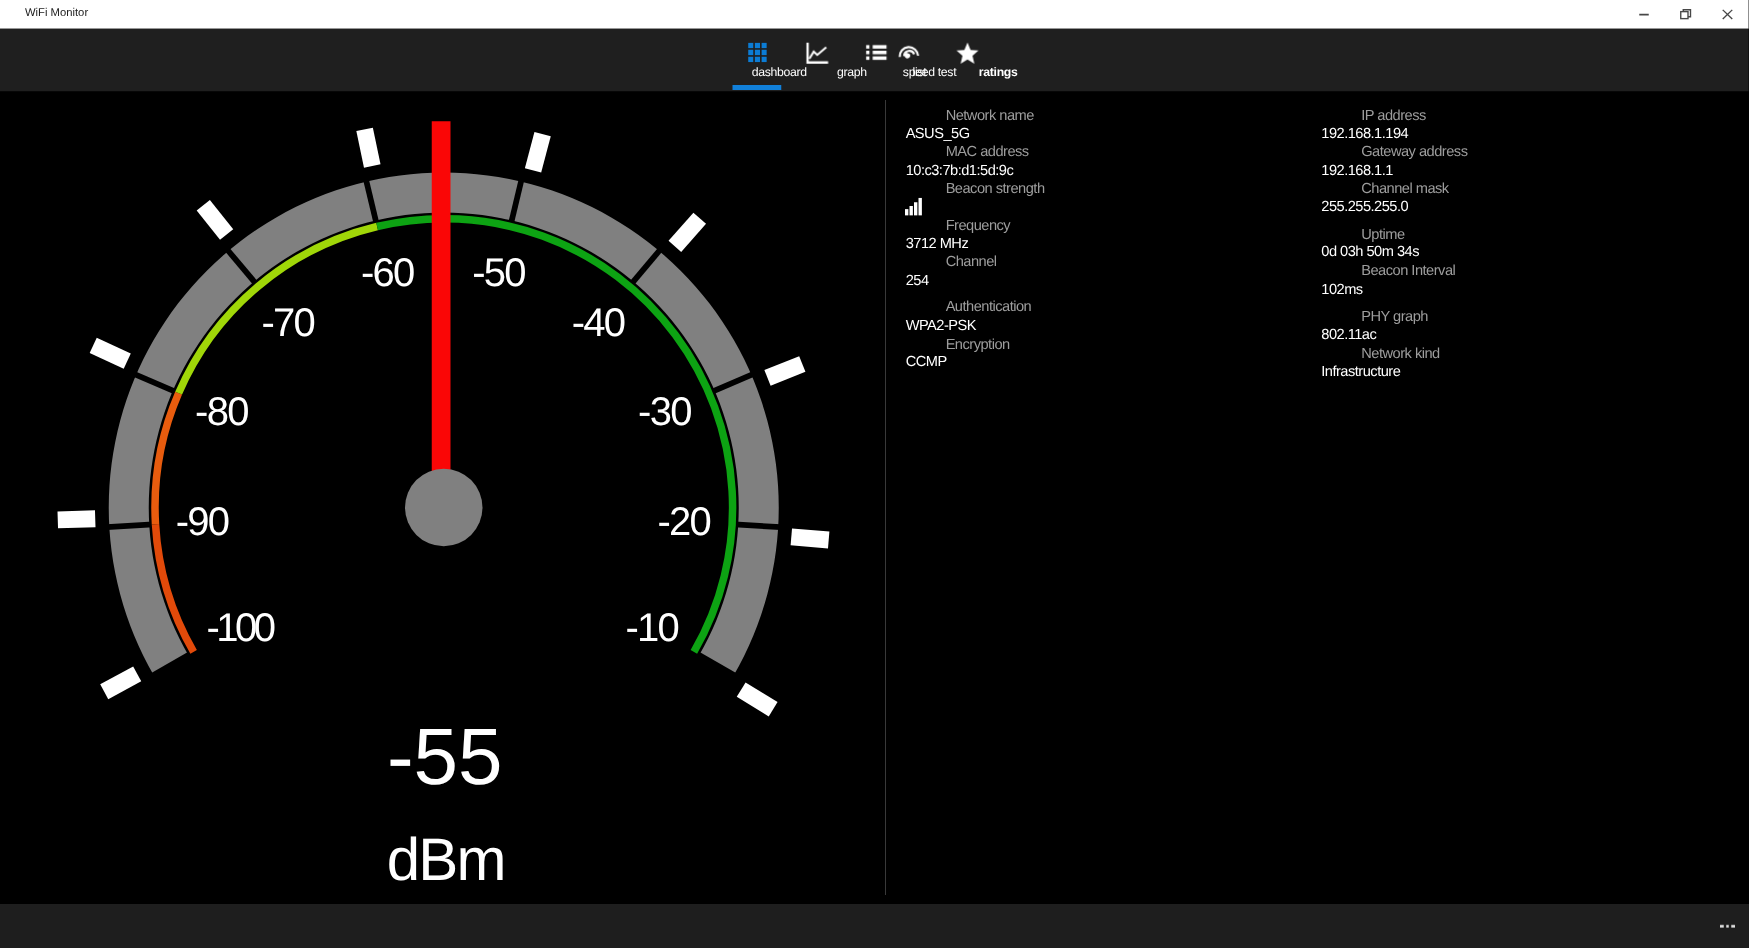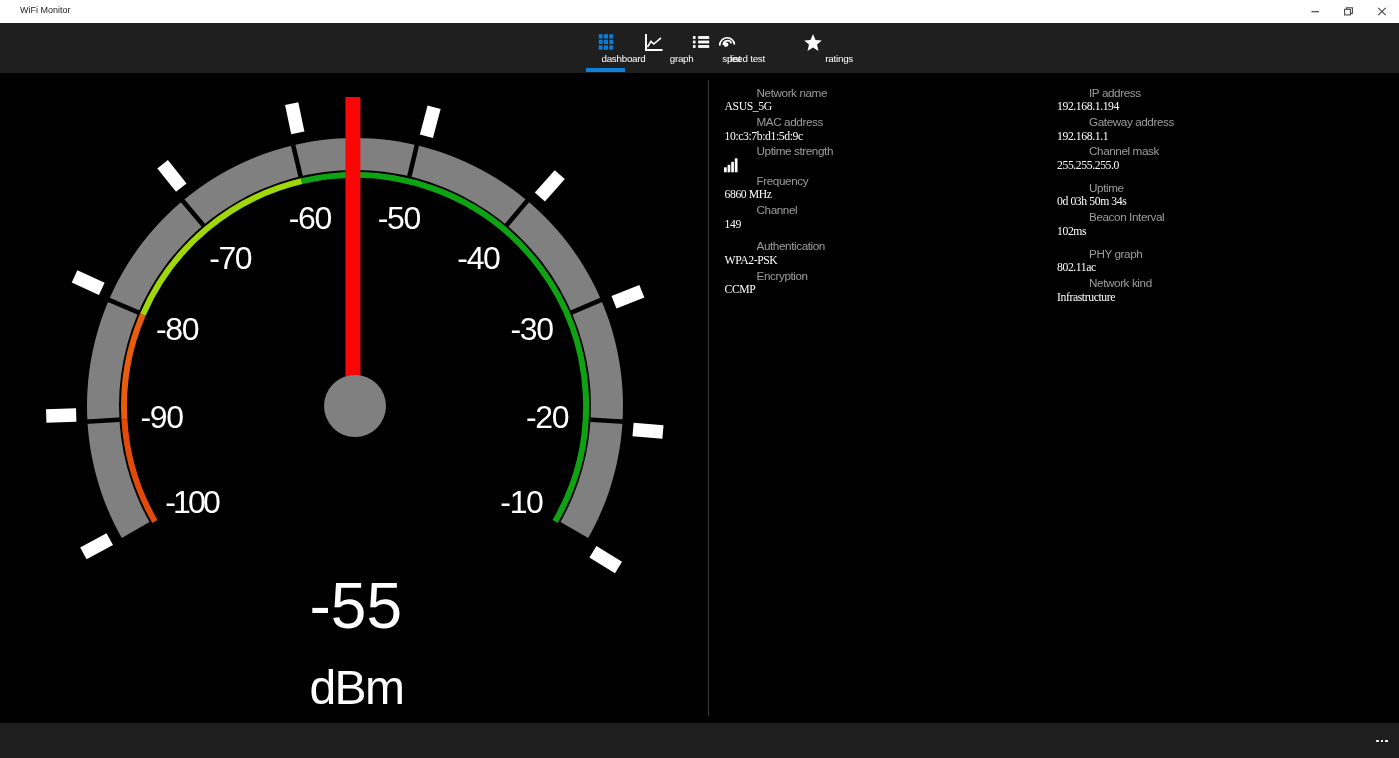--- a/index.html
+++ b/index.html
@@ -10,21 +10,21 @@
   #titletext{left:8px;top:5.4px;font-size:9px;color:#1a1a1a;transform:translateZ(0);margin-left:12px;}
   
   #navbar{left:0;top:23px;width:1399px;height:50px;background:#1f1f1f;}
   .tab{position:absolute;top:0;width:80px;height:50px;}
   .tab .icon{position:absolute;left:50%;top:11px;transform:translateX(-50%);}
   .tab .lbl{position:absolute;left:0;right:0;top:30.7px;transform:translateZ(0);text-align:right;font-size:9.8px;line-height:10.5px;letter-spacing:-0.25px;color:#ffffff;}
   #underline{background:#1180da;height:3.5px;width:39px;}
   
   .info{transform:translateZ(0);font-size:11.7px;line-height:14.65px;letter-spacing:-0.4px;color:#fff;white-space:nowrap;}
   .info .l{color:#9d9d9d;padding-left:39px;}
-  .info .v{padding-left:7px;font-family:Liberation Serif, serif;}
+  .info .v{padding-left:7px;}
   .gap{height:7.2px;}
   #divider{left:708px;top:80px;width:1px;height:636px;background:#393939;}
   #bottombar{left:0;top:723px;width:1399px;height:35px;background:#1e1e1e;}
   .dot{position:absolute;top:739.5px;width:2.6px;height:2.6px;background:#eaeaea;}
 </style>
 </head>
 <body>
 
 <div class="abs" id="titlebar"></div>
 <div class="abs" id="titletext">WiFi Monitor</div>
@@ -79,21 +79,21 @@
   <div class="tab" style="left:685px;">
     <svg class="icon" style="margin-left:2px;top:9.5px;" width="17" height="16" viewBox="0 0 17 16">
       <g stroke="#ffffff" fill="none">
         <path d="M 1.3 12.6 A 7.1 7.1 0 1 1 16 11.6" stroke-width="1.7"></path>
         <path d="M 4.8 11.9 A 4.2 4.2 0 0 1 12.9 10.4" stroke-width="1.7"></path>
       </g>
       <path d="M 6.9 9.2 L 9.3 10.1 A 2.3 2.3 0 1 1 6.9 9.2 Z" fill="#ffffff"></path>
     </svg>
     <div class="lbl">speed test</div>
   </div>
-  <div class="tab" style="left:773px;">
+  <div class="tab" style="left:734px;font-weight:bold;">
     <svg class="icon" width="18" height="17" viewBox="0 0 18 17" fill="#ffffff">
       <path d="M 9 0 L 11.5 5.9 L 17.8 6.4 L 13 10.6 L 14.5 16.9 L 9 13.5 L 3.5 16.9 L 5 10.6 L 0.2 6.4 L 6.5 5.9 Z"></path>
     </svg>
     <div class="lbl">ratings</div>
   </div>
 </div>
 
 <svg class="abs" style="left:0;top:0;transform:translateZ(0);" width="710" height="758" viewBox="0 0 710 758">
   <path d="M 122.9 540.0 A 268 268 0 1 1 587.1 540.0 L 559.4 524.0 A 236 236 0 1 0 150.6 524.0 Z" fill="#808080"></path>
   <g stroke="#000000" stroke-width="4.6">
@@ -144,33 +144,33 @@
   <text x="356.5" y="704" fill="#ffffff" font-family="Liberation Sans, sans-serif" font-size="48" text-anchor="middle" letter-spacing="-1.5">dBm</text>
 </svg>
 
 <div class="abs" id="divider"></div>
 
 <div class="abs info" style="left:717.5px;top:85.7px;">
   <div class="l">Network name</div>
   <div class="v">ASUS_5G</div>
   <div class="l">MAC address</div>
   <div class="v">10:c3:7b:d1:5d:9c</div>
-  <div class="l">Uptime strength</div>
+  <div class="l">Beacon strength</div>
   <div class="v" style="height:14.65px;padding-left:6px;"><svg width="14" height="15" viewBox="0 0 14 15" style="margin-top:-0.5px;">
         <g fill="#ffffff">
           <rect x="0" y="9.3" width="2.7" height="5"></rect>
           <rect x="3.6" y="6.8" width="2.7" height="7.5"></rect>
           <rect x="7.2" y="3.8" width="2.7" height="10.5"></rect>
           <rect x="10.8" y="0.3" width="2.7" height="14"></rect>
         </g>
       </svg></div>
   <div class="l">Frequency</div>
-  <div class="v">6860 MHz</div>
+  <div class="v">3712 MHz</div>
   <div class="l">Channel</div>
-  <div class="v">149</div>
+  <div class="v">254</div>
   <div class="gap"></div>
   <div class="l">Authentication</div>
   <div class="v">WPA2-PSK</div>
   <div class="l">Encryption</div>
   <div class="v">CCMP</div>
 </div>
 
 <div class="abs info" style="left:1050px;top:85.7px;">
   <div class="l">IP address</div>
   <div class="v">192.168.1.194</div>

